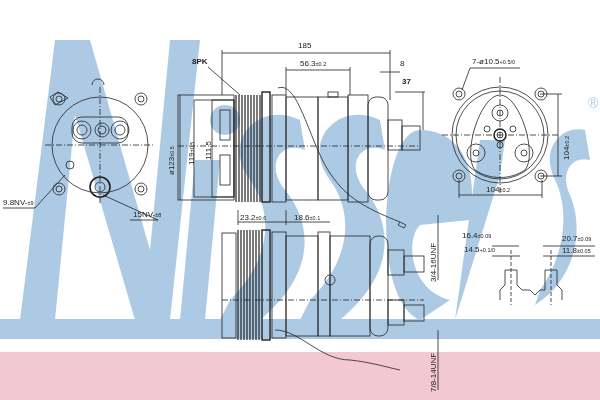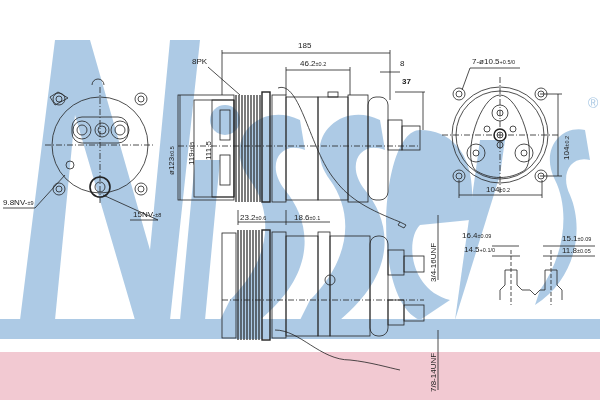--- a/index.html
+++ b/index.html
@@ -185,39 +185,39 @@
       <line x1="511" y1="250" x2="511" y2="305" stroke-dasharray="4,2"></line>
       <line x1="551" y1="250" x2="551" y2="305" stroke-dasharray="4,2"></line>
       <line x1="492" y1="246" x2="519" y2="246"></line>
         <line x1="492" y1="256" x2="520" y2="256"></line>
       <line x1="543" y1="246" x2="595" y2="246"></line>
         <line x1="543" y1="256" x2="595" y2="256"></line>
     </g>
   </svg>
 
   <div class="lbl" style="left:298px;top:42px;">185</div>
-  <div class="lbl" style="left:300px;top:60px;"><span>46.2</span><small>±0.2</small></div>
+  <div class="lbl" style="left:300px;top:60px;"><span>56.3</span><small>±0.2</small></div>
   <div class="lbl" style="left:400px;top:60px;">8</div>
   <div class="lbl" style="left:402px;top:78px;font-weight:bold;">37</div>
-  <div class="lbl" style="left:192px;top:58px;">8PK</div>
+  <div class="lbl" style="left:192px;top:58px;font-weight:bold;">8PK</div>
 
   <div class="lbl vert" style="left:168px;top:175px;"><span>ø123</span><small>±0.5</small></div>
   <div class="lbl vert" style="left:188px;top:165px;"><span>119</span><small>±0.5</small></div>
   <div class="lbl vert" style="left:205px;top:160px;">111.5</div>
 
   <div class="lbl" style="left:240px;top:214px;"><span>23.2</span><small>±0.6</small></div>
   <div class="lbl" style="left:294px;top:214px;"><span>18.6</span><small>±0.1</small></div>
 
   <div class="lbl" style="left:3px;top:199px;"><span>9.8NV-</span><small>±9</small></div>
   <div class="lbl" style="left:133px;top:211px;"><span>15NV-</span><small>±8</small></div>
 
   <div class="lbl" style="left:472px;top:58px;"><span>7-ø10.5</span><small>+0.5/0</small></div>
   <div class="lbl vert" style="left:563px;top:160px;"><span>104</span><small>±0.2</small></div>
   <div class="lbl" style="left:486px;top:186px;"><span>104</span><small>±0.2</small></div>
 
   <div class="lbl vert" style="left:430px;top:282px;">3/4-16UNF</div>
   <div class="lbl vert" style="left:430px;top:392px;">7/8-14UNF</div>
 
   <div class="lbl" style="left:462px;top:232px;"><span>16.4</span><small>±0.09</small></div>
   <div class="lbl" style="left:464px;top:246px;"><span>14.5</span><small>+0.1/0</small></div>
-  <div class="lbl" style="left:562px;top:235px;"><span>15.1</span><small>±0.09</small></div>
+  <div class="lbl" style="left:562px;top:235px;"><span>20.7</span><small>±0.09</small></div>
   <div class="lbl" style="left:562px;top:247px;"><span>11.8</span><small>±0.05</small></div>
 </div>
 
 </body></html>

